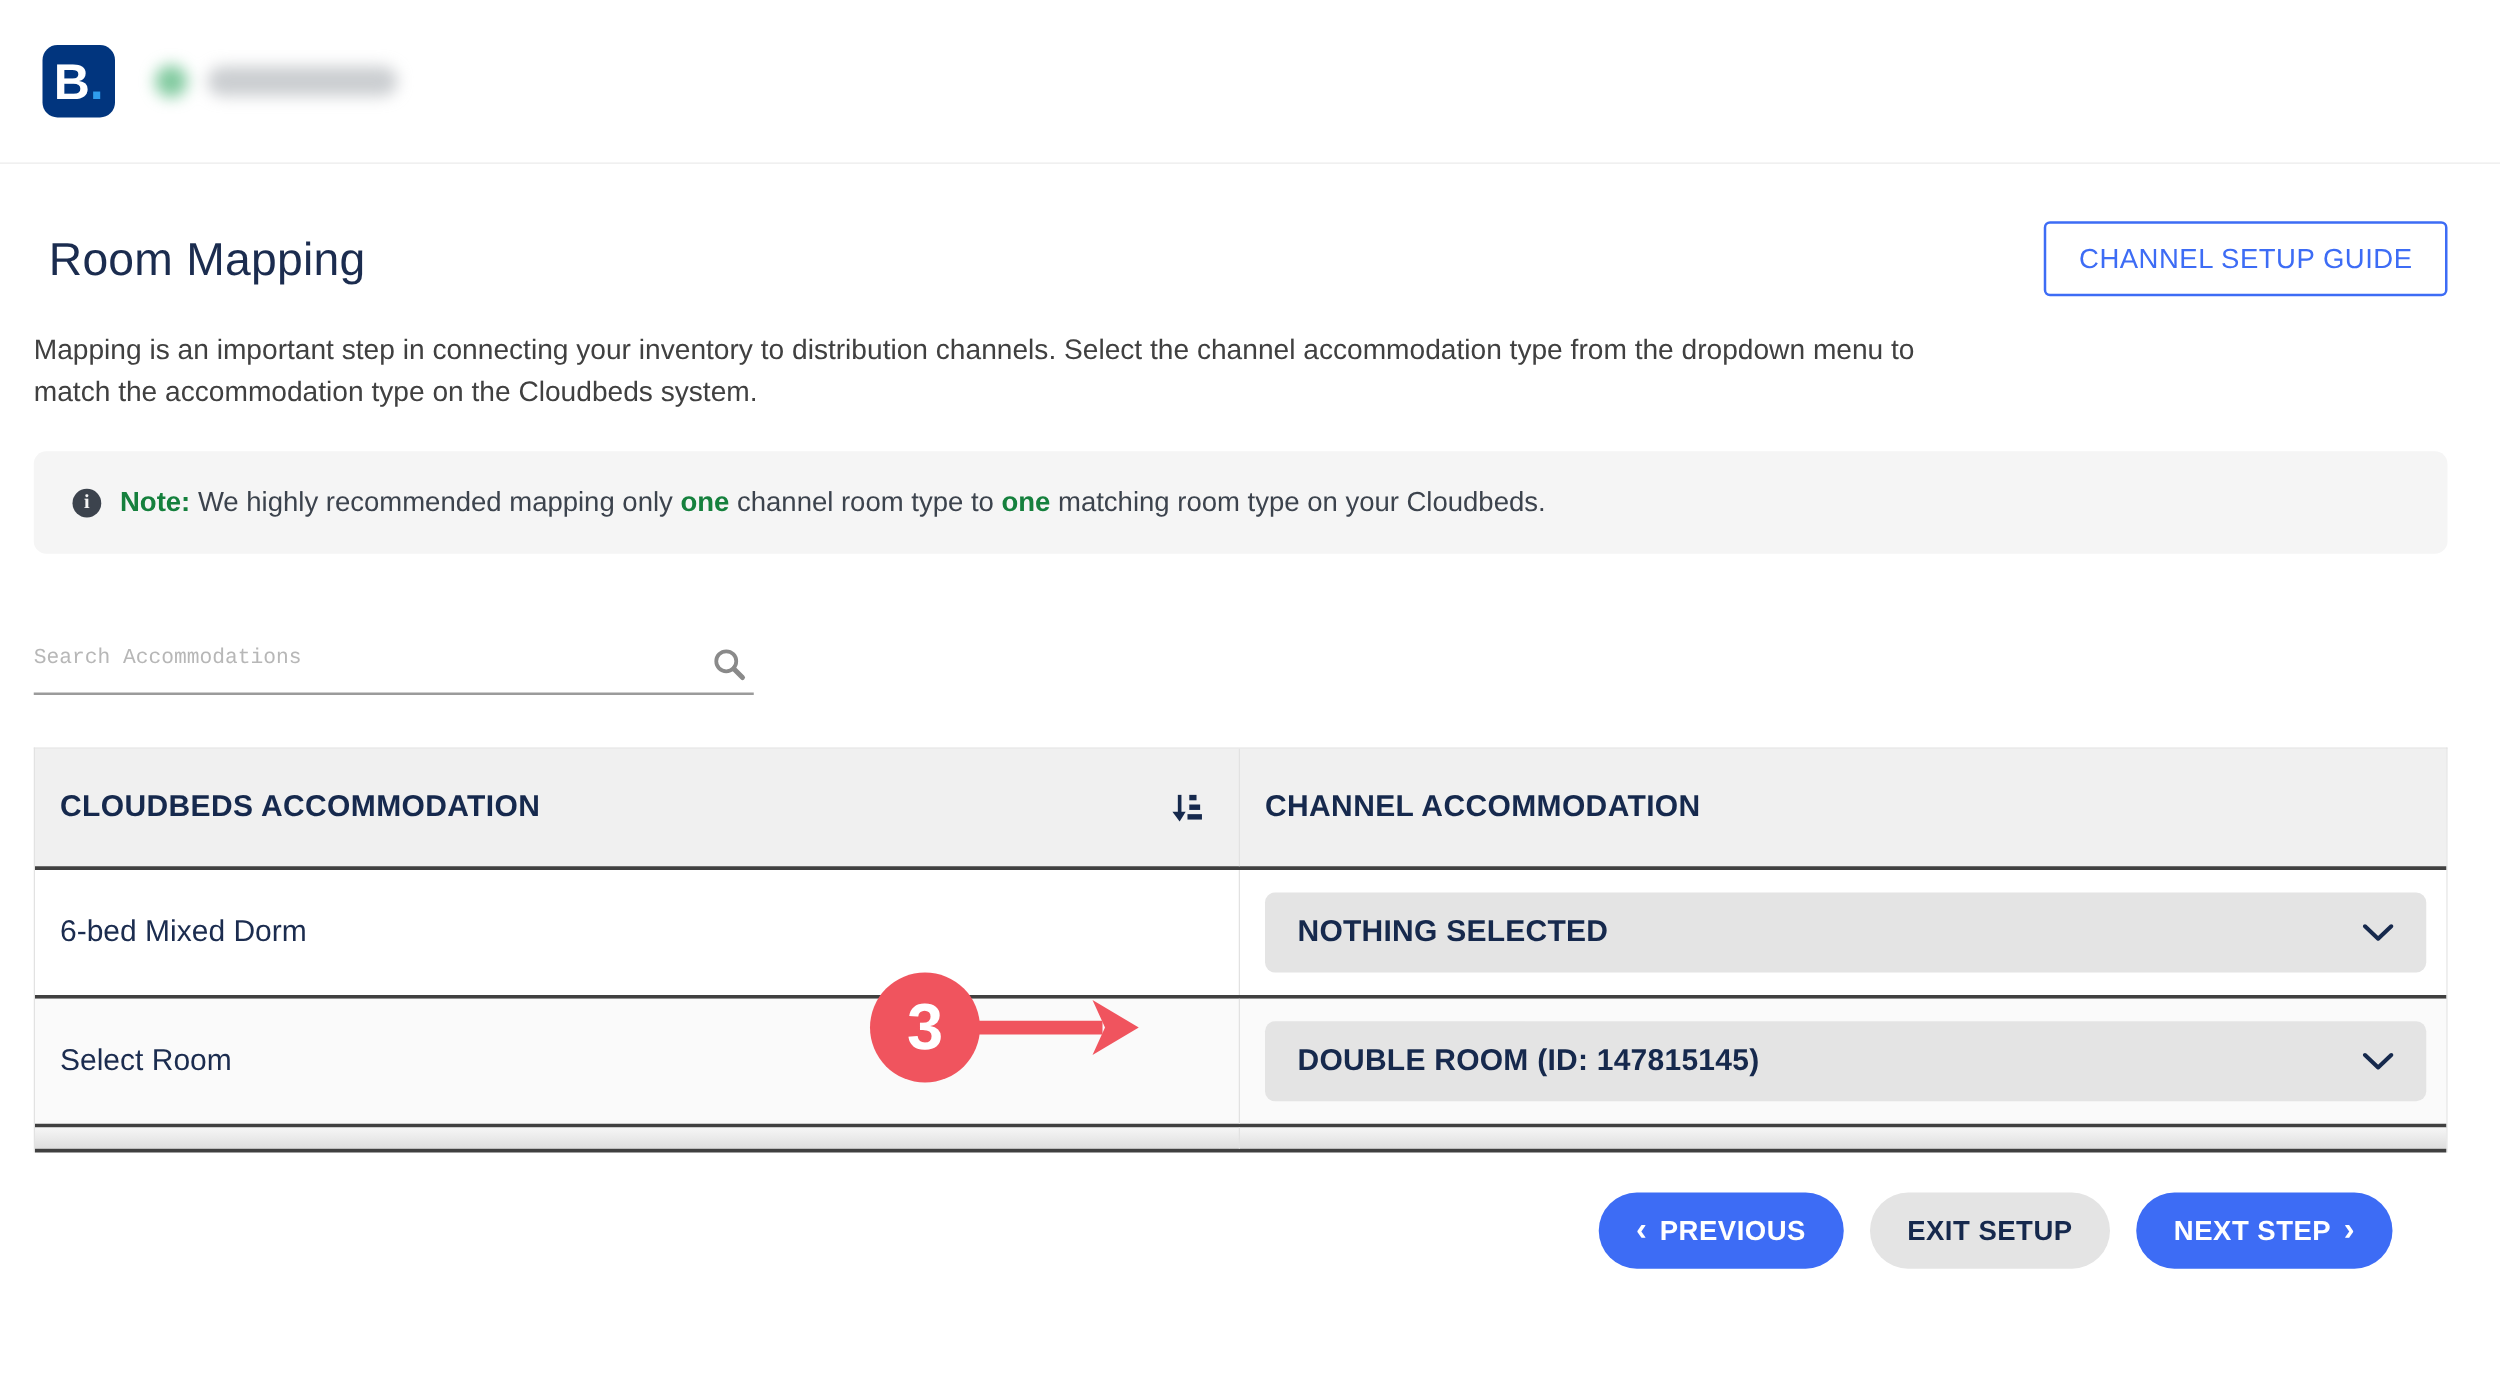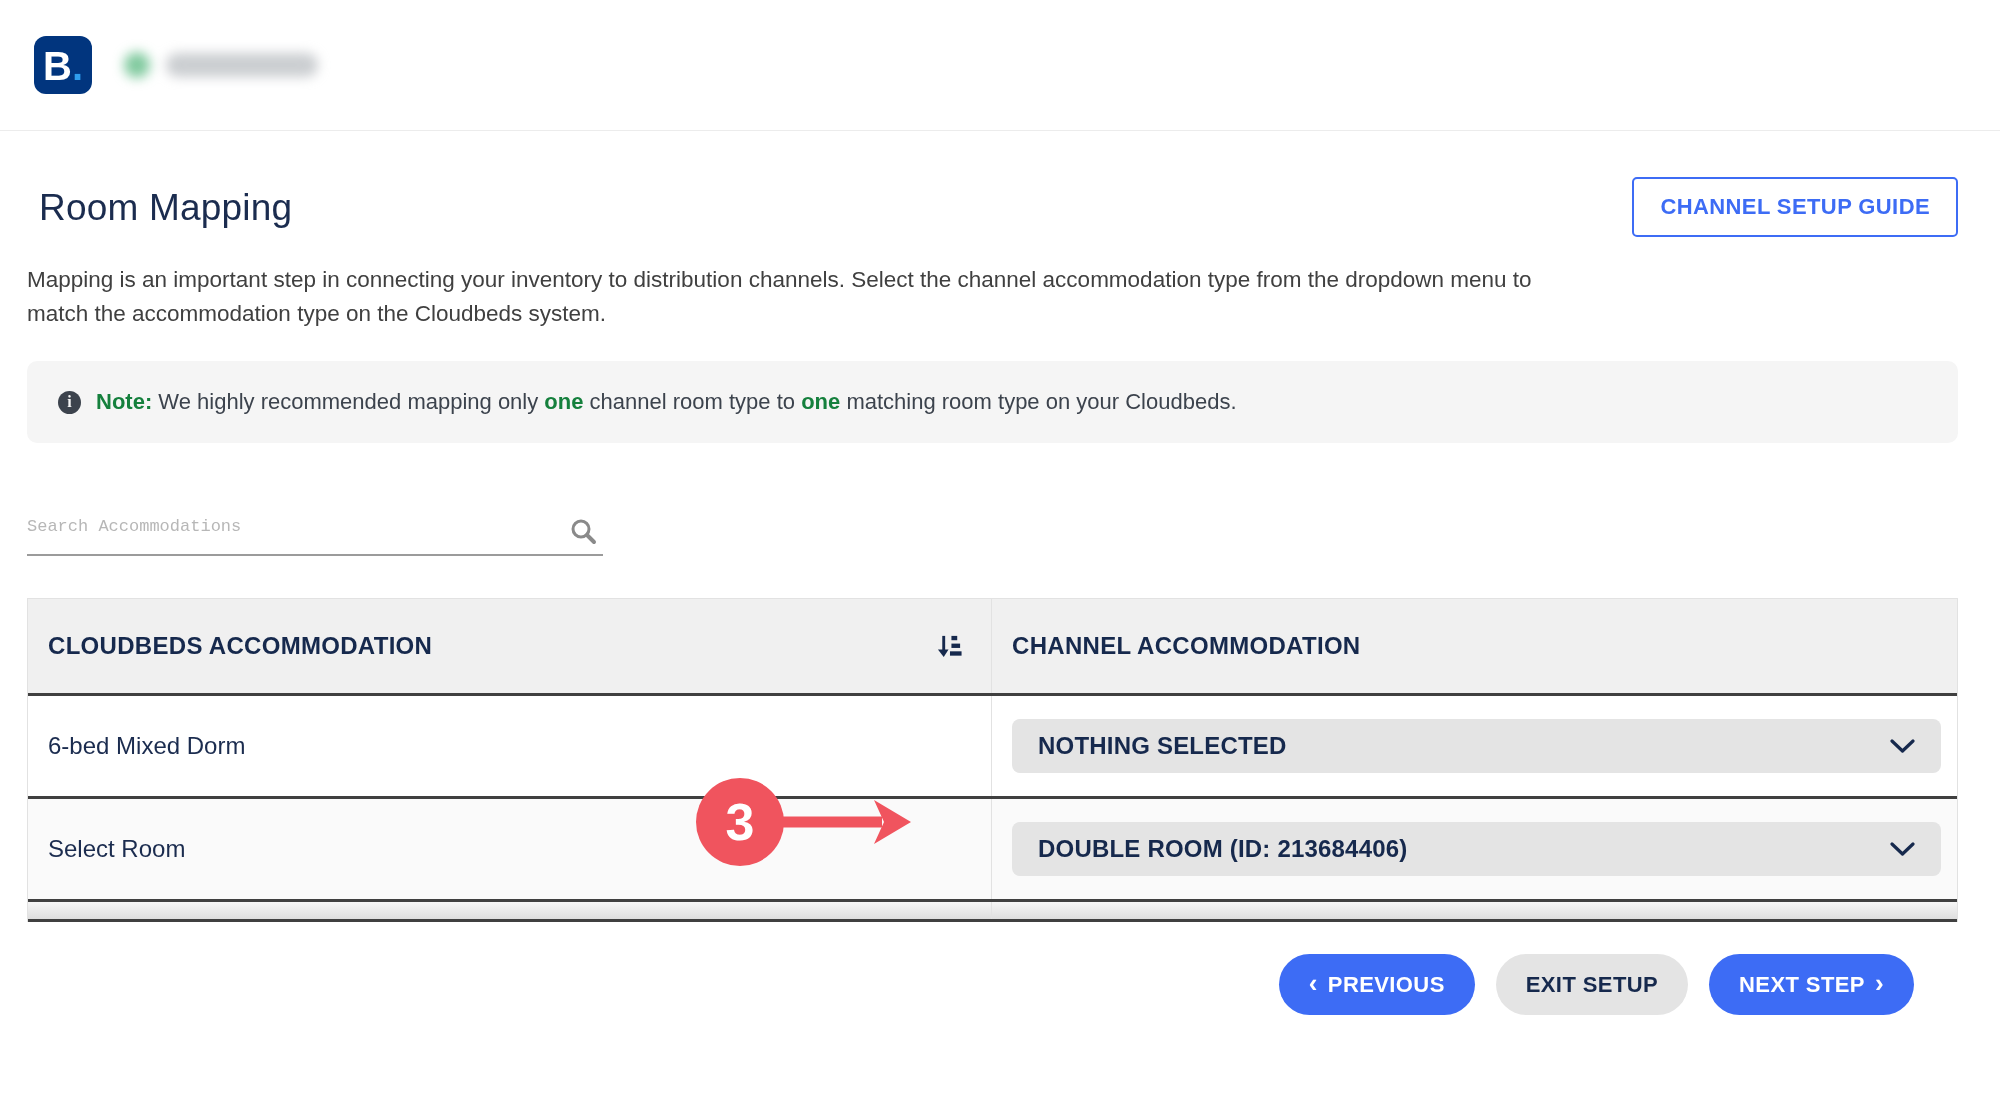--- a/index.html
+++ b/index.html
@@ -28,21 +28,21 @@
   .status-bar { width: 152px; height: 24px; border-radius: 12px; background: #a8adb3; opacity: .6; margin-left: 16px; }
 
   
   .content { padding: 44px 42px 0 27px; position: relative; }
 
   .title-row { display: flex; justify-content: space-between; align-items: flex-start; }
   h1.page-title { margin: 12px; font-size: 37px; font-weight: 500; letter-spacing: .2px; color: #1b2c4f; }
   .guide-btn {
     height: 60px; padding: 0 26px; background: #fff;
     border: 2px solid #3d6cf5; border-radius: 5px; color: #3d6cf5;
-    font-size: 22px; font-weight: bold; letter-spacing: .4px;
+    font-size: 22px; font-weight: normal; letter-spacing: .4px;
     font-family: inherit; cursor: pointer; margin-top: 2px;
   }
   .page-desc { margin: 22px 0 0 0; font-size: 22.5px; line-height: 34px; max-width: 1560px; color: #404040; }
 
   .note-box {
     margin-top: 30px; height: 82px; background: #f5f5f5; border-radius: 10px;
     display: flex; align-items: center; padding: 0 31px; gap: 15px;
     font-size: 22px; color: #3c434d;
   }
   .info-icon {
@@ -69,21 +69,21 @@
   .t-row { display: grid; grid-template-columns: 963px 1fr; border-bottom: 3px solid #404040; }
   .t-cell { padding-left: 20px; display: flex; align-items: center; }
   .t-cell.right { border-left: 1px solid #e2e2e2; padding-right: 16px; }
   .t-head { background: #f0f0f0; height: 97px; }
   .t-head .t-cell { font-size: 24px; font-weight: bold; letter-spacing: .3px; color: #16294d; justify-content: space-between; padding-right: 28px; }
   .t-body { height: 103px; font-size: 24px; color: #1b2c4f; background: #fff; }
   .t-body.alt { background: #fafafa; }
   .sort-icon { cursor: pointer; display: inline-flex; }
 
   .dropdown {
-    flex: 1; height: 54px; background: #e4e4e4; border-radius: 8px;
+    flex: 1; height: 64px; background: #e4e4e4; border-radius: 8px;
     display: flex; align-items: center; justify-content: space-between;
     padding: 0 26px; cursor: pointer;
   }
   .dropdown .dd-label { font-size: 24px; font-weight: bold; letter-spacing: .2px; color: #16294d; white-space: nowrap; }
   .t-partial { height: 20px; background: linear-gradient(#f6f6f6, #dedede); }
   .t-partial .t-cell { padding: 0; }
 
   
   .annotation { position: absolute; display: flex; align-items: center; pointer-events: none; }
   .ann-circle {
@@ -171,21 +171,21 @@
               <polyline points="2,2 12.5,12 23,2" stroke="#16294d" stroke-width="3.2" stroke-linecap="round" stroke-linejoin="round"></polyline>
             </svg>
         </div>
       </div>
     </div>
 
     <div class="t-row t-body alt">
       <div class="t-cell">Select Room</div>
       <div class="t-cell right">
         <div class="dropdown">
-          <span class="dd-label">DOUBLE ROOM (ID: 213684406)</span>
+          <span class="dd-label">DOUBLE ROOM (ID: 147815145)</span>
           <svg width="25" height="15" viewBox="0 0 25 15" fill="none">
               <polyline points="2,2 12.5,12 23,2" stroke="#16294d" stroke-width="3.2" stroke-linecap="round" stroke-linejoin="round"></polyline>
             </svg>
         </div>
       </div>
     </div>
 
 
     <div class="t-row t-partial">
       <div class="t-cell"></div>

